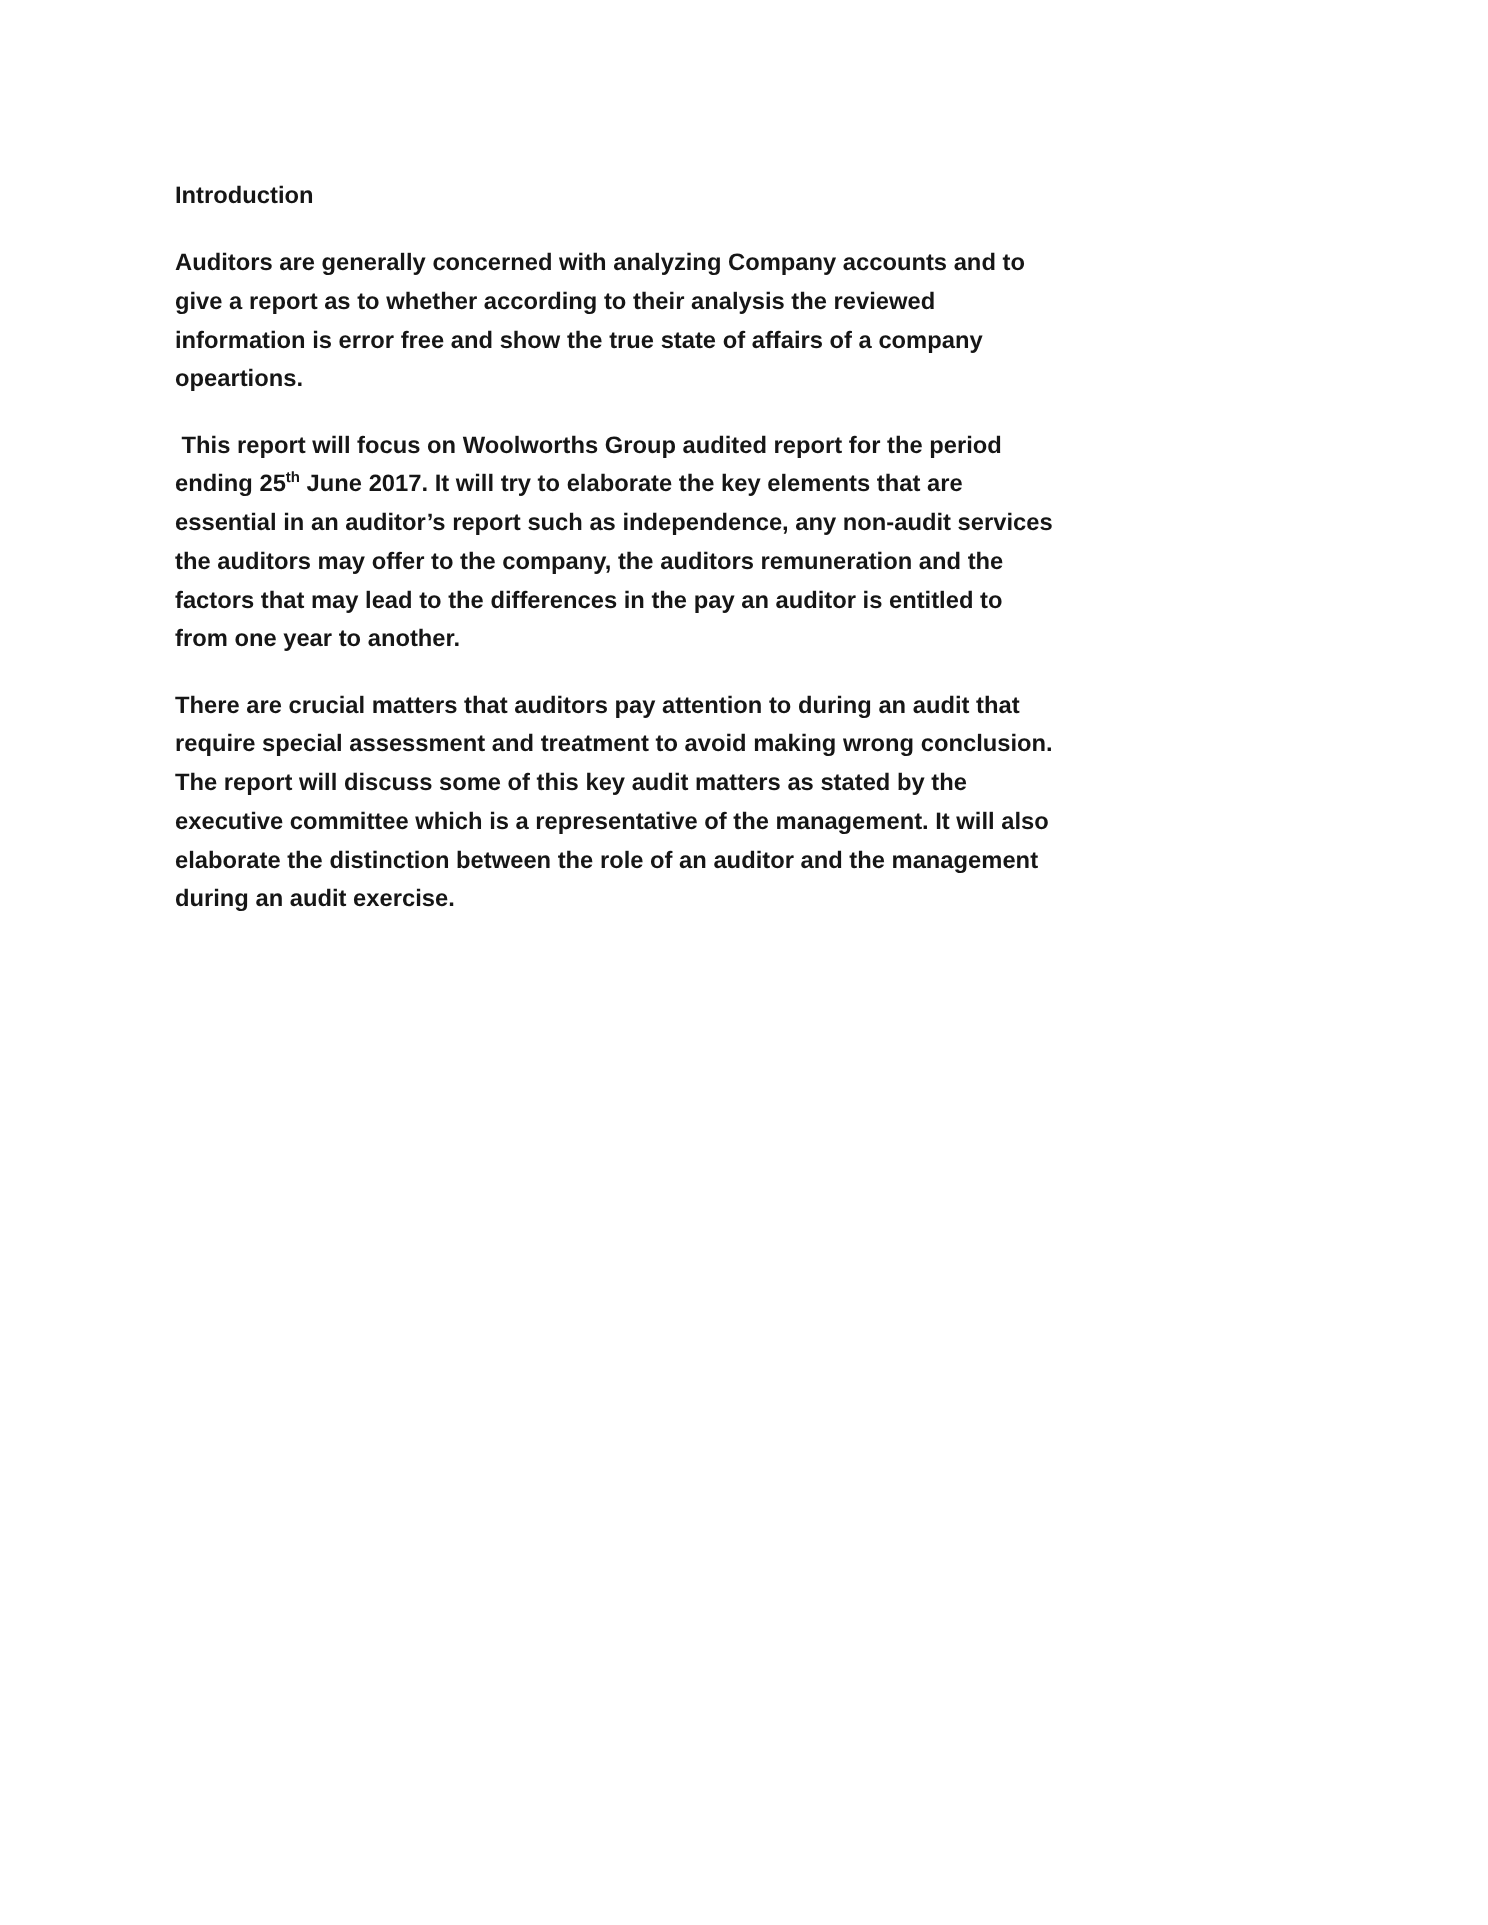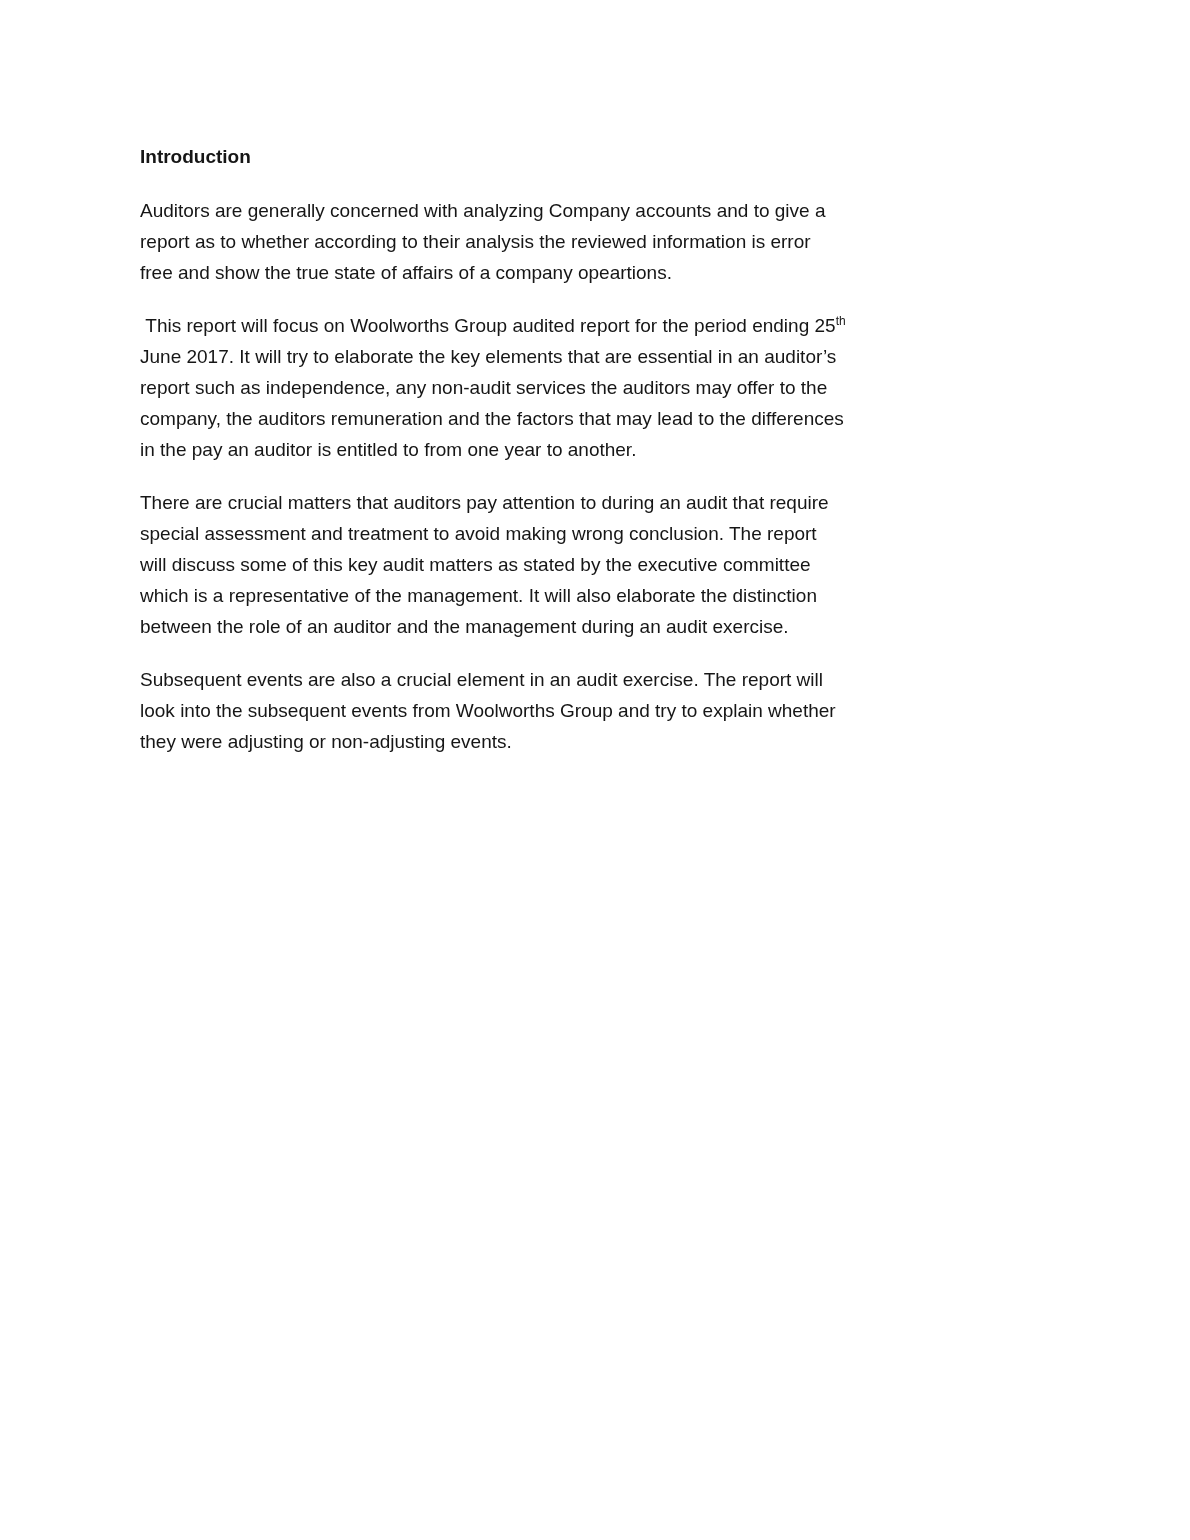--- a/index.html
+++ b/index.html
@@ -24,21 +24,21 @@
     }
     .doc-heading {
       font-size: 19px;
       font-weight: 700;
       line-height: 31px;
       margin: 0 0 23px 0;
       white-space: pre-wrap;
     }
     .doc-paragraph {
       font-size: 19px;
-      font-weight: 400;
+      font-weight: 700;
       line-height: 31px;
       margin: 0 0 22px 0;
       text-align: left;
       white-space: pre-wrap;
     }
     .doc-paragraph sup {
       font-size: 12px;
       line-height: 0;
       vertical-align: super;
     }
@@ -49,16 +49,15 @@
 <div class="page">
 
   <h1 class="doc-heading">Introduction</h1>
 
   <p class="doc-paragraph">Auditors are generally concerned with analyzing Company accounts and to give a report as to whether according to their analysis the reviewed information is error free and show the true state of affairs of a company opeartions.</p>
 
   <p class="doc-paragraph"><span> This report will focus on Woolworths Group audited report for the period ending 25</span><sup>th</sup><span> June 2017. It will try to elaborate the key elements that are essential in an auditor’s report such as independence, any non-audit services the auditors may offer to the company, the auditors remuneration and the factors that may lead to the differences in the pay an auditor is entitled to from one year to another.</span></p>
 
   <p class="doc-paragraph">There are crucial matters that auditors pay attention to during an audit that require special assessment and treatment to avoid making wrong conclusion. The report will discuss some of this key audit matters as stated by the executive committee which is a representative of the management. It will also elaborate the distinction between the role of an auditor and the management during an audit exercise.</p>
 
-  <p class="doc-paragraph">Subsequent events are also a crucial element in an audit exercise. The report will look into the subsequent events from Woolworths Group and try to explain whether they were adjusting or non-adjusting events.</p>
 
 
 </div>
 
 </body></html>

